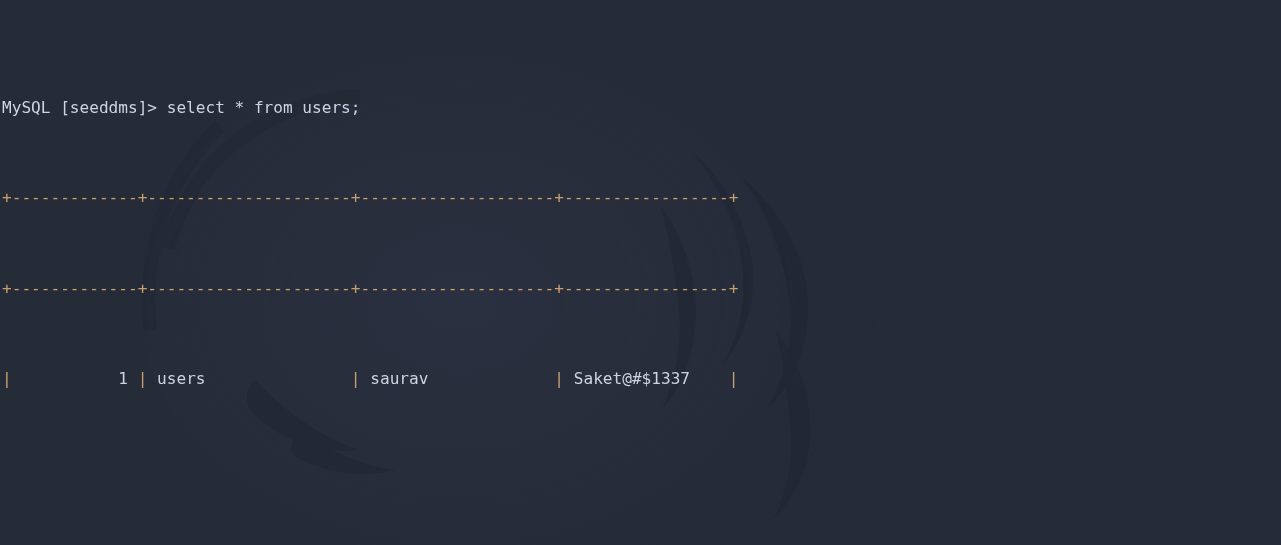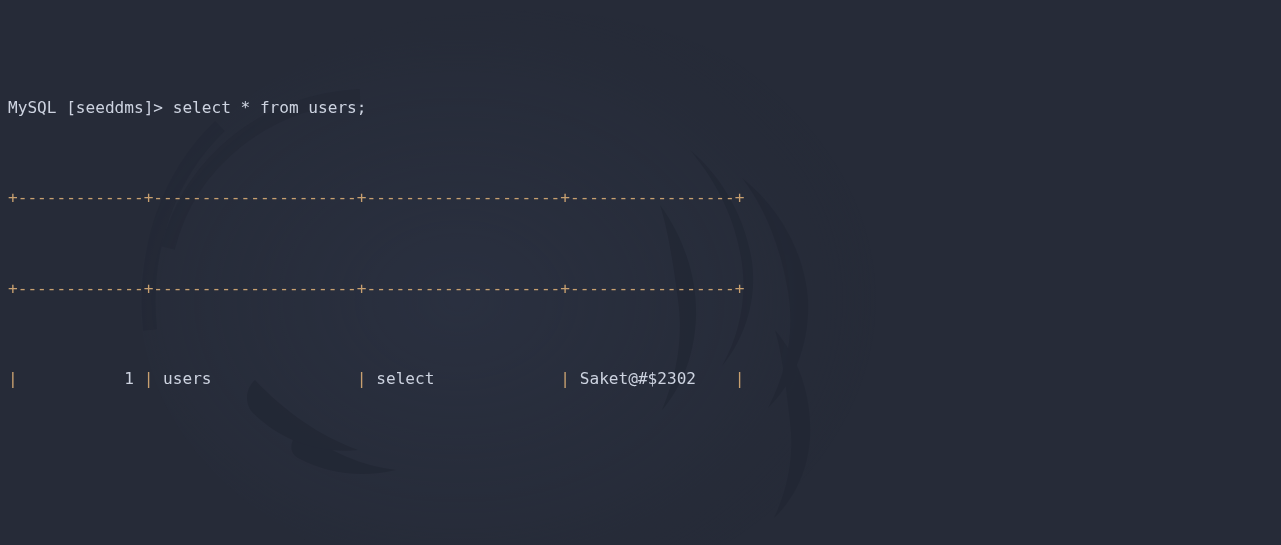--- a/index.html
+++ b/index.html
@@ -32,21 +32,20 @@
   #screen {
     position: relative;
     z-index: 1;
     padding: 2px 0 0 2px;
     white-space: pre;
   }
   .line {
     height: 30.2px;
     white-space: pre;
     display: block;
-    margin-left: 6px;
   }
   
   .t   { color: #cdd3e0; }
   
   .b   { color: #c8a070; }
 </style>
 </head>
 <body>
 
 <div id="terminal">
@@ -78,21 +77,21 @@
       <path d="M168 248 C190 160 268 100 360 96"></path>
       <path d="M150 330 C142 250 168 176 220 126"></path>
     </g>
   </svg>
 
   <div id="screen">
 
     <div class="line t">MySQL [seeddms]&gt; select * from users;</div>
     <div class="line b">+-------------+---------------------+--------------------+-----------------+</div>
     <div class="line b">+-------------+---------------------+--------------------+-----------------+</div>
-    <div class="line t"><span class="b">|</span><span class="t">           1 </span><span class="b">|</span><span class="t"> users               </span><span class="b">|</span><span class="t"> select             </span><span class="b">|</span><span class="t"> Saket@#$2302    </span><span class="b">|</span></div>
+    <div class="line t"><span class="b">|</span><span class="t">           1 </span><span class="b">|</span><span class="t"> users               </span><span class="b">|</span><span class="t"> saurav             </span><span class="b">|</span><span class="t"> Saket@#$1337    </span><span class="b">|</span></div>
     
     
     
     
     
     
     
     
     
     

